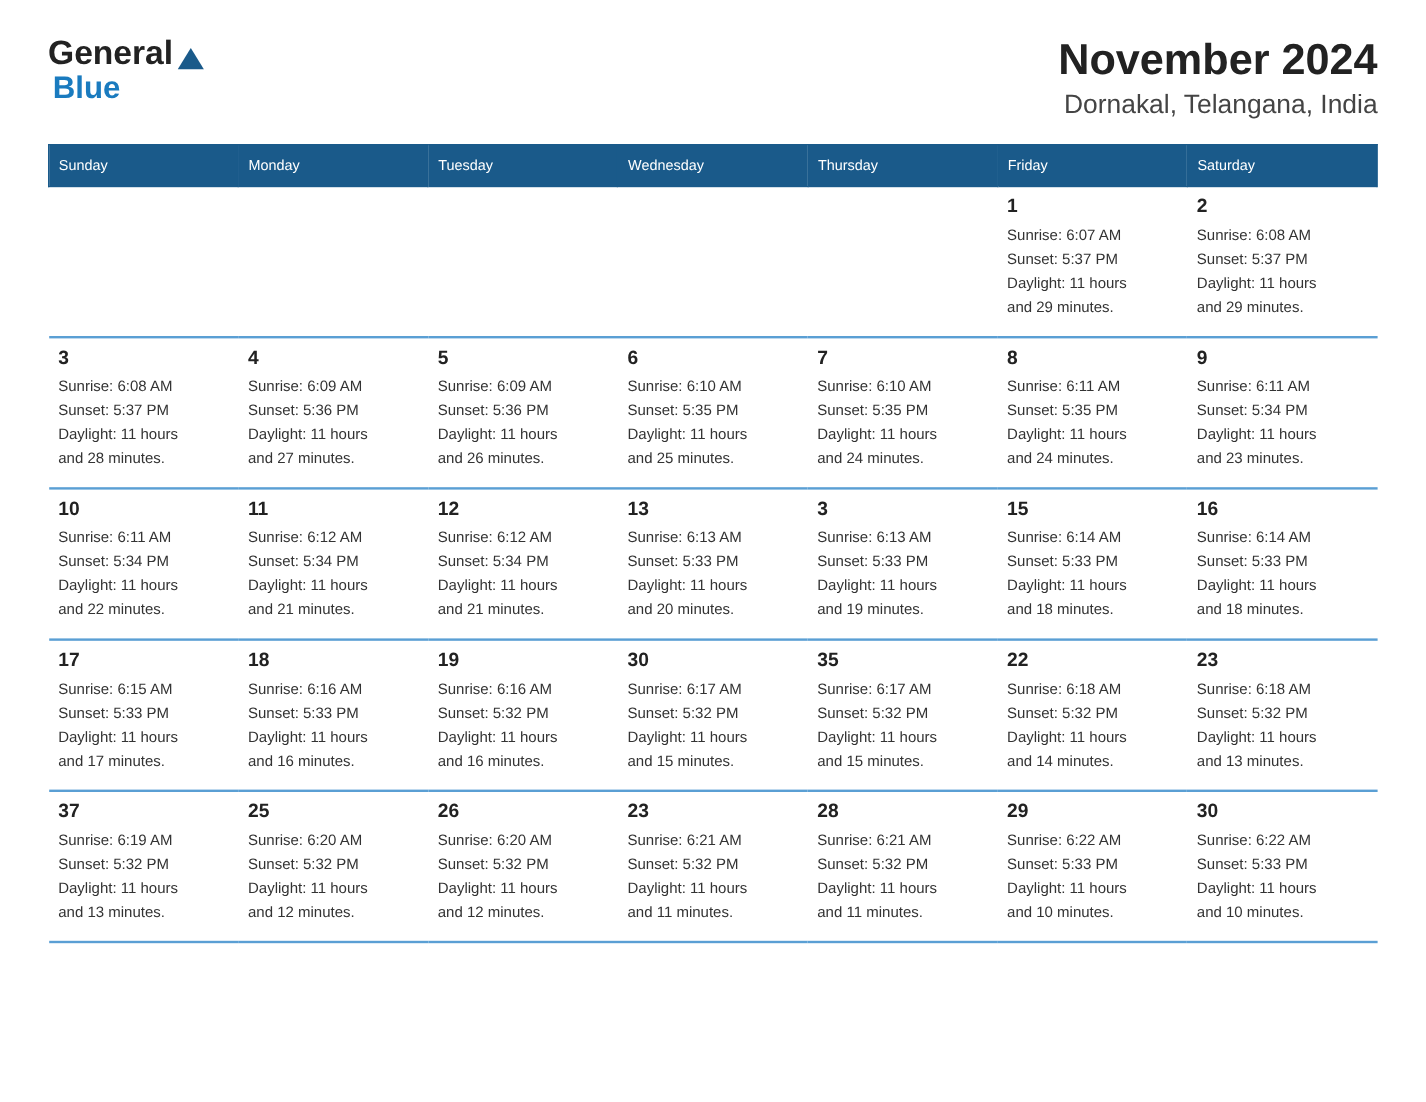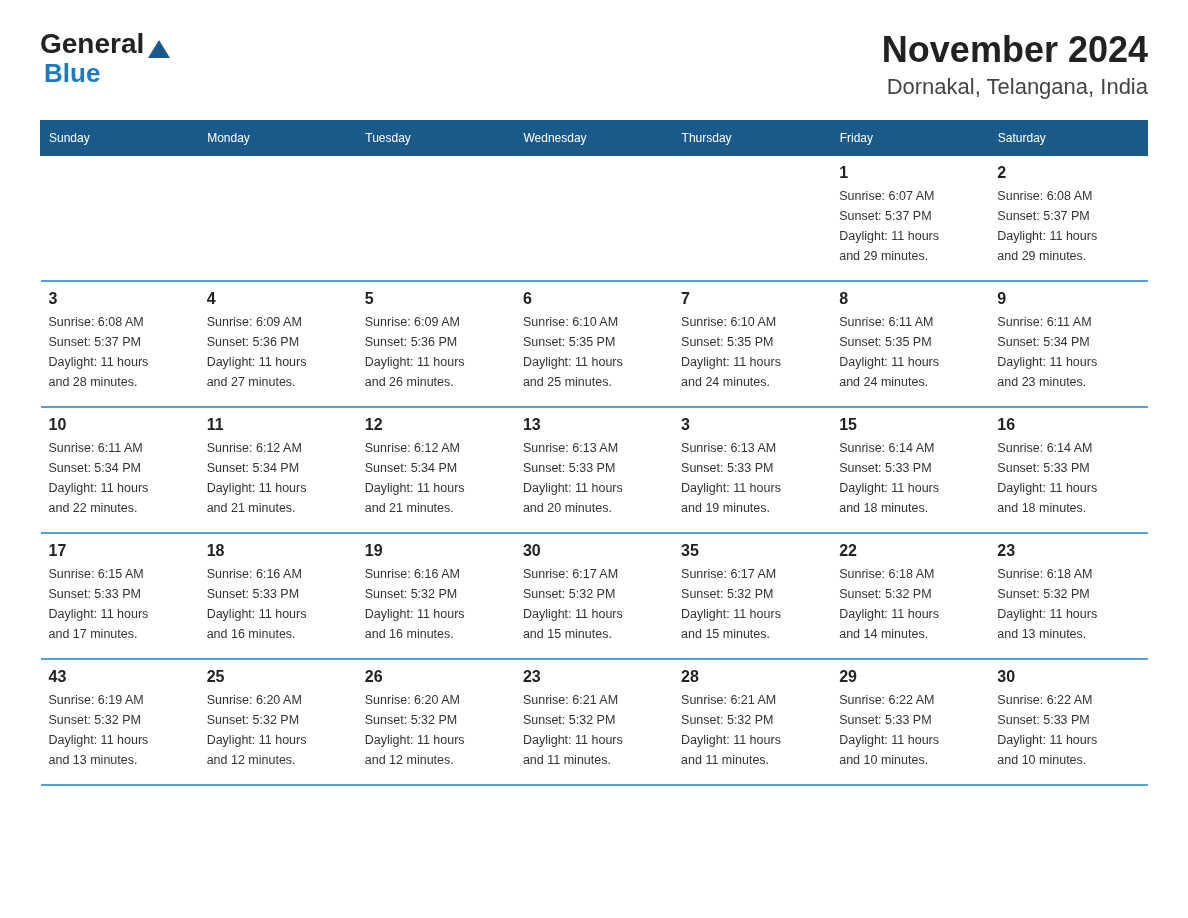--- a/index.html
+++ b/index.html
@@ -230,21 +230,21 @@
           <span class="day-number">22</span>
           <div class="day-info">Sunrise: 6:18 AM<br>Sunset: 5:32 PM<br>Daylight: 11 hours<br>and 14 minutes.</div>
         </td>
         <td>
           <span class="day-number">23</span>
           <div class="day-info">Sunrise: 6:18 AM<br>Sunset: 5:32 PM<br>Daylight: 11 hours<br>and 13 minutes.</div>
         </td>
       </tr>
       <tr>
         <td>
-          <span class="day-number">43</span>
+          <span class="day-number">37</span>
           <div class="day-info">Sunrise: 6:19 AM<br>Sunset: 5:32 PM<br>Daylight: 11 hours<br>and 13 minutes.</div>
         </td>
         <td>
           <span class="day-number">25</span>
           <div class="day-info">Sunrise: 6:20 AM<br>Sunset: 5:32 PM<br>Daylight: 11 hours<br>and 12 minutes.</div>
         </td>
         <td>
           <span class="day-number">26</span>
           <div class="day-info">Sunrise: 6:20 AM<br>Sunset: 5:32 PM<br>Daylight: 11 hours<br>and 12 minutes.</div>
         </td>

